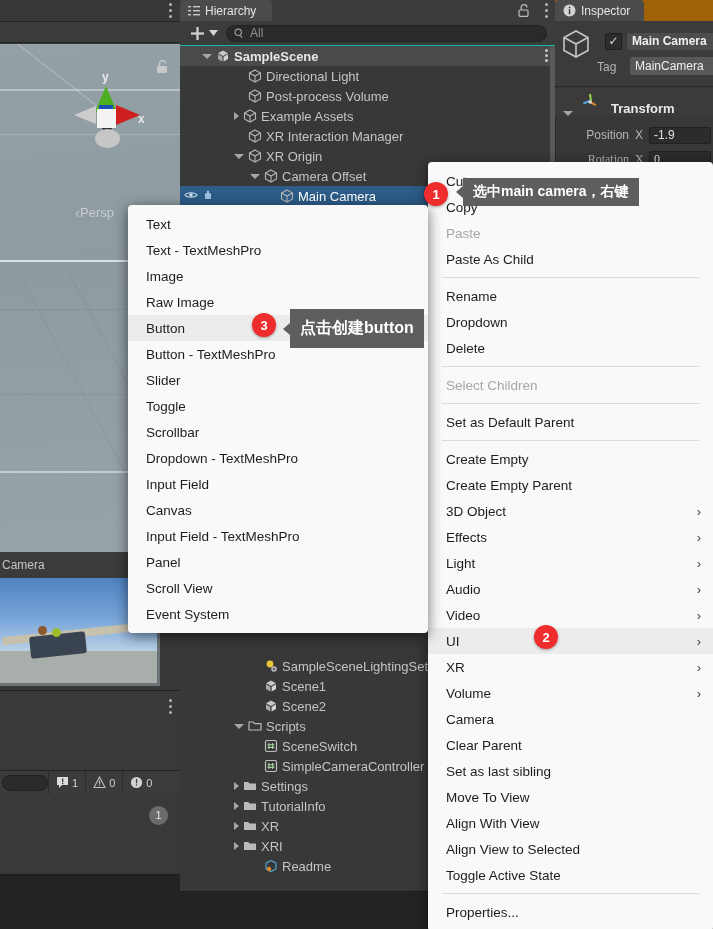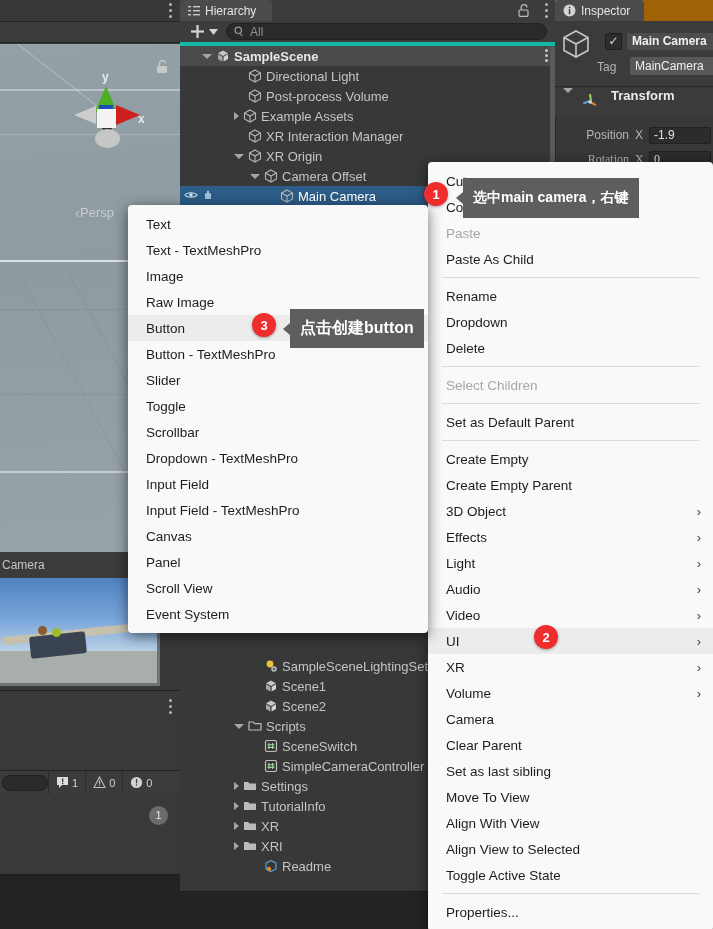--- a/index.html
+++ b/index.html
@@ -81,21 +81,21 @@
   #hier-panel { left: 180px; top: 0; width: 375px; height: 929px; background: #383838; }
   #hier-tabbar { position: absolute; left:0; top:0; width:375px; height:21px; background:#3c3c3c; }
   #hier-tab {
     position: absolute; left: 0; top: 0; height: 21px; background: #4b4b4b;
     color: #e4e4e4; font-size: 12px; display: flex; align-items: center; gap: 5px;
     padding: 0 16px 0 8px; border-top-left-radius: 4px; border-top-right-radius: 4px;
   }
   #hier-lock { position: absolute; right: 26px; top: 4px; width: 11px; height: 13px; }
   #hier-tabbar .kebab { position: absolute; right: 7px; top: 3px; }
   #hier-toolbar { position: absolute; left:0; top:21px; width:375px; height:25px; background:#3c3c3c;
-                  display:flex; align-items:center; border-bottom:4px solid #14b8a6; }
+                  display:flex; align-items:center; border-bottom:1px solid #14b8a6; }
   #add-btn { display:flex; align-items:center; gap:4px; padding: 0 8px 0 10px; }
   #hier-search {
     flex: 1; margin-right: 8px; height: 17px; background: #2a2a2a; border: 1px solid #212121;
     border-radius: 9px; display: flex; align-items: center; padding-left: 7px; gap: 5px;
     color: #909090; font-size: 12px;
   }
   #hier-list { position: absolute; left: 0; top: 46px; width: 375px; height: 845px; overflow: hidden; }
   .hrow { position: relative; height: 20px; display: flex; align-items: center;
           color: #c4c4c4; font-size: 13px; white-space: nowrap; }
   .hrow.scene-row { background: #4a4a4a; color: #e6e6e6; font-weight: bold; }
@@ -119,21 +119,21 @@
                border-bottom:1px solid #282828; }
   #insp-cube { position:absolute; left:6px; top:8px; width:30px; height:30px; }
   #insp-enable { position:absolute; left:50px; top:12px; width:17px; height:17px; background:#2d2d2d;
                  border:1px solid #1e1e1e; border-radius:2px; color:#dcdcdc; font-size:12px;
                  text-align:center; line-height:15px; }
   #insp-name { position:absolute; left:72px; top:12px; width:90px; height:17px; background:#4d4d4d;
                border-radius:2px; color:#f0f0f0; font-size:12px; font-weight:bold; line-height:17px; padding-left:5px; overflow:hidden;}
   #insp-tag-label { position:absolute; left:42px; top:39px; color:#b5b5b5; font-size:12px;}
   #insp-tag-val { position:absolute; left:75px; top:36px; width:86px; height:18px; background:#585858;
                   border-radius:2px; color:#efefef; font-size:12px; line-height:18px; padding-left:5px; overflow:hidden;}
-  #transform-head { position:absolute; left:0; top:88px; width:158px; height:28px; background:#3b3b3b; display:flex; align-items:flex-start; }
+  #transform-head { position:absolute; left:0; top:88px; width:158px; height:28px; background:#3b3b3b; display:flex; align-items:flex-end; }
   #transform-head .tri { margin-left:8px; }
   #transform-title { color:#eaeaea; font-size:13px; font-weight:bold; margin-left:34px; }
   #axis-icon { position:absolute; left:27px; top:6px; width:17px; height:17px; }
   .insp-row { position:absolute; left:0; width:158px; height:22px; display:flex; align-items:center;
               color:#b6b6b6; font-size:12px; }
   .insp-row .lab { width: 80px; text-align: right; padding-right: 6px;}
   .insp-row .ax { width: 14px; color:#b6b6b6; }
   .insp-row .fld { flex:1; height:17px; margin-right:2px; background:#2c2c2c; border:1px solid #212121;
                    border-radius:2px; color:#e0e0e0; font-size:12px; line-height:15px; padding-left:4px; overflow:hidden;}
   #insp-side-edge { position:absolute; left:0; top:0; width:1px; height:929px; background:#2a2a2a; }
@@ -701,38 +701,38 @@
       <div class="mi">
         <span>Scrollbar</span>
       </div>
       <div class="mi">
         <span>Dropdown - TextMeshPro</span>
       </div>
       <div class="mi">
         <span>Input Field</span>
       </div>
       <div class="mi">
+        <span>Canvas</span>
+      </div>
+      <div class="mi">
         <span>Input Field - TextMeshPro</span>
       </div>
       <div class="mi">
-        <span>Canvas</span>
-      </div>
-      <div class="mi">
         <span>Panel</span>
       </div>
       <div class="mi">
         <span>Scroll View</span>
       </div>
       <div class="mi">
         <span>Event System</span>
       </div>
     </div>
 
   <div class="step" style="left:424px; top:182px;">1</div>
-  <div class="callout" style="left:463px; top:178px; height:40px;">
+  <div class="callout" style="left:463px; top:178px; height:28px;">
     <span class="tip"></span>
     <span>选中main camera，右键</span>
   </div>
 
   <div class="step" style="left:534px; top:625px;">2</div>
 
   <div class="step" style="left:252px; top:313px;">3</div>
   <div class="callout" style="left:290px; top:309px; height:39px; font-size:16px;">
     <span class="tip"></span>
     <span>点击创建button</span>

